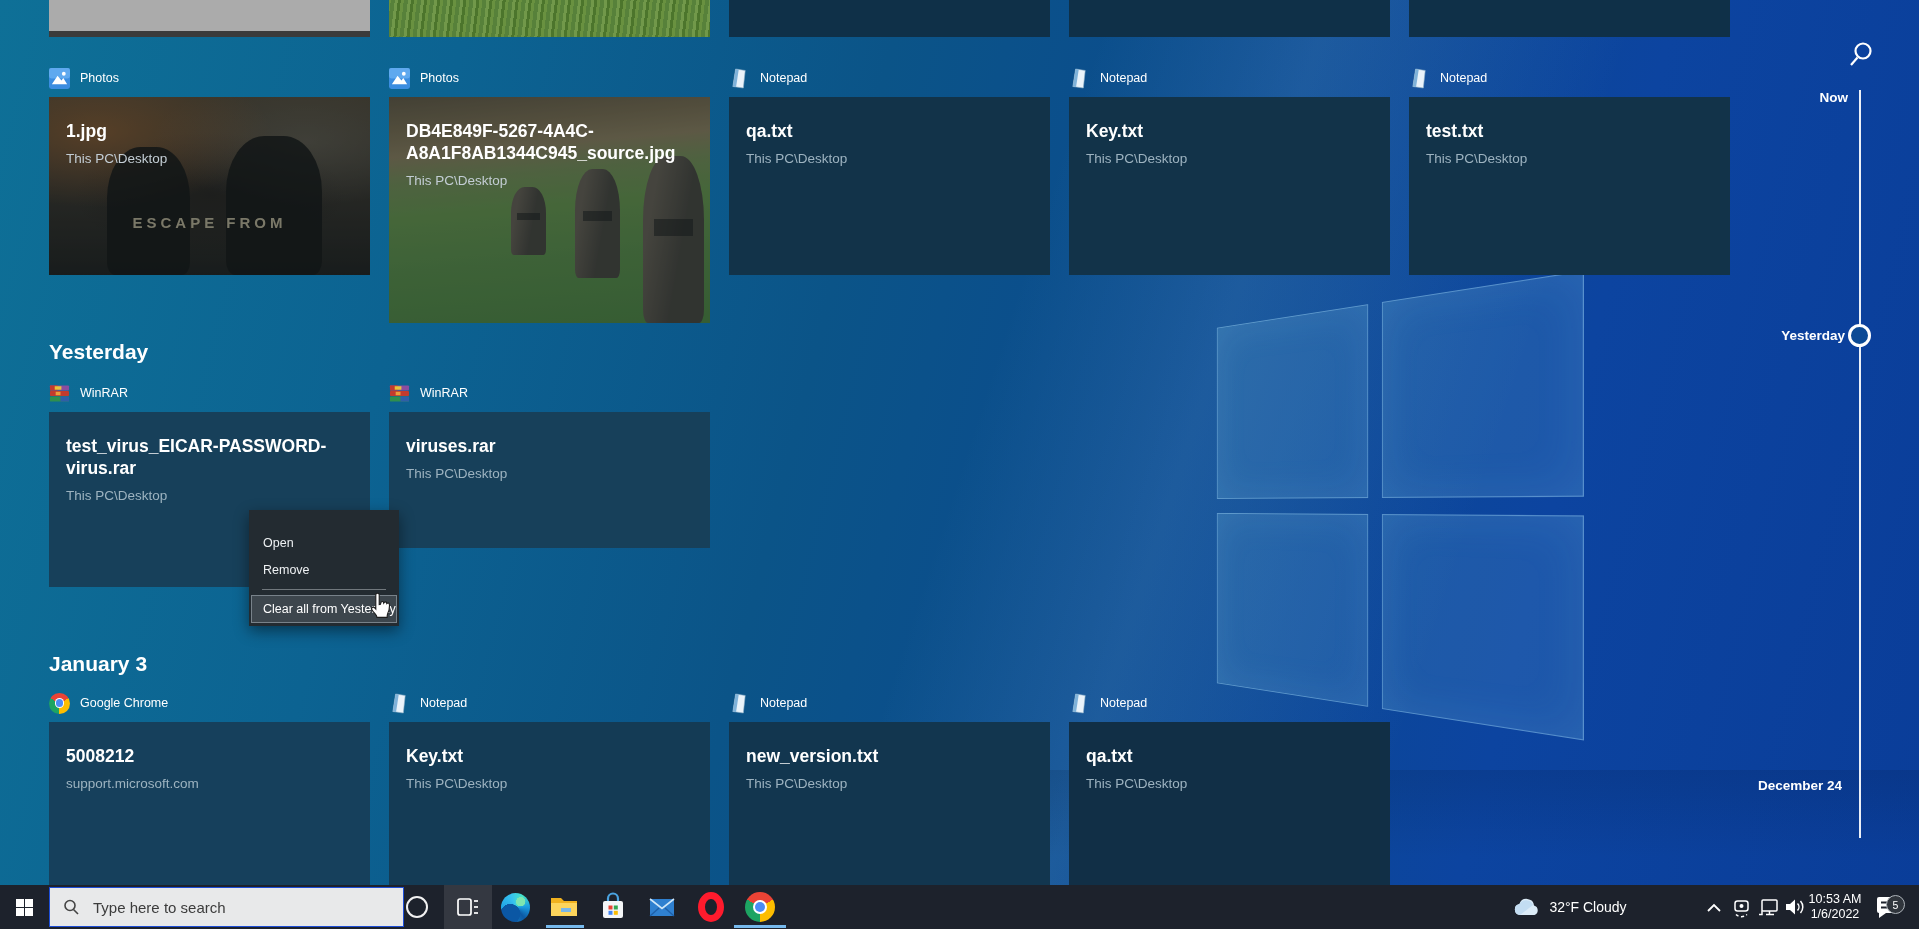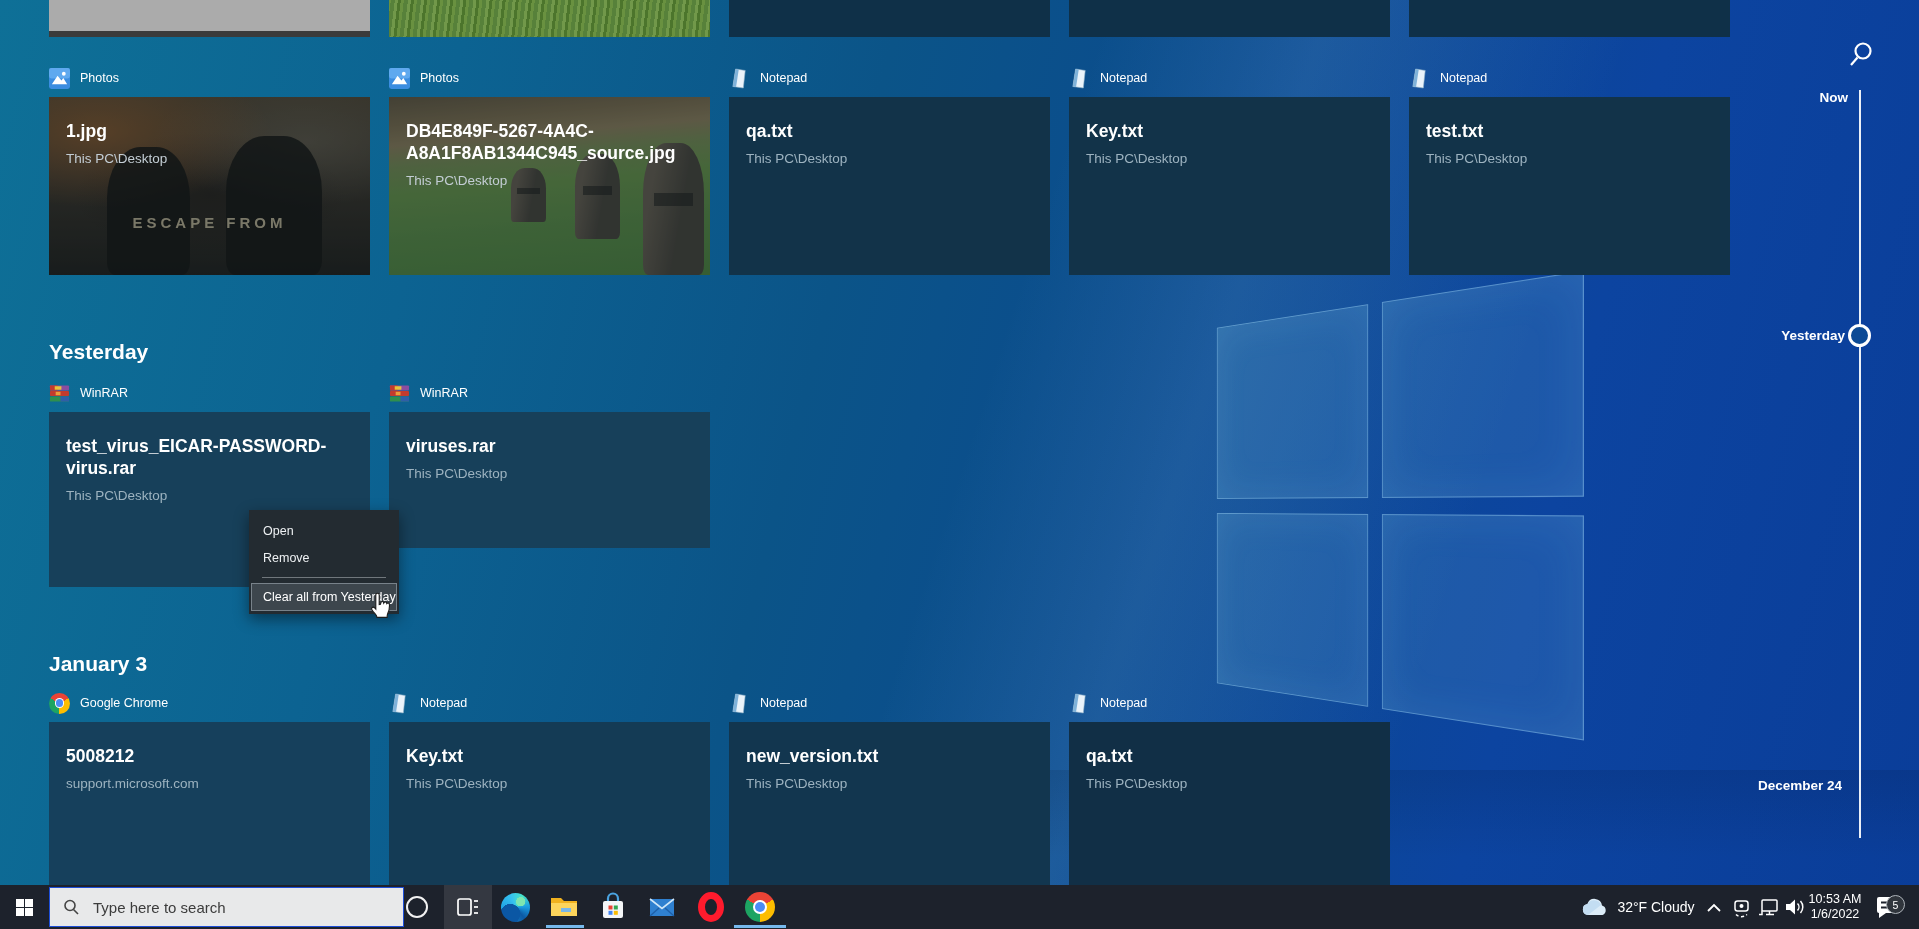--- a/index.html
+++ b/index.html
@@ -43,21 +43,21 @@
   .moai:after{content:"";position:absolute;left:18%;top:38%;width:64%;height:10%;background:rgba(30,26,20,.55);}
   
   .art-grass{background:
       repeating-linear-gradient(97deg,#4c752c 0 3px,#699140 3px 6px,#57813a 6px 10px,#71984a 10px 13px),
       #5d8a3c;}
   .art-graywin{background:#ababab;}
   .art-graywin:after{content:"";position:absolute;left:0;right:0;bottom:0;height:6px;background:#3b3b3b;}
   .sec-head{position:absolute;color:#fff;font-size:21px;font-weight:700;}
   
   .cmenu{position:absolute;left:249px;top:510px;width:150px;background:#232b31;z-index:60;
-         box-shadow:0 5px 14px rgba(0,0,0,.45);padding:7px 0 3px;}
+         box-shadow:0 5px 14px rgba(0,0,0,.45);padding:19px 0 3px;}
   .cmenu-item{height:27px;display:flex;align-items:center;padding-left:14px;color:#eef1f3;font-size:12.5px;cursor:pointer;}
   .cmenu-sep{height:1px;background:#9aa0a4;opacity:.65;margin:6px 13px 5px;}
   .cmenu-hi{margin:0 2px;height:26px;display:flex;align-items:center;padding-left:11px;
             background:#3d464d;border:1px solid #78828a;color:#fff;font-size:12.5px;cursor:pointer;}
   
   .tl-line{position:absolute;left:1859px;top:90px;width:2px;height:748px;background:rgba(255,255,255,.92);}
   .tl-label{position:absolute;color:#fff;font-size:13.5px;font-weight:700;cursor:pointer;}
   .tl-ring{position:absolute;left:1848px;top:324px;width:17px;height:17px;border:3px solid #fff;
            border-radius:50%;background:#0c4a95;cursor:pointer;}
   .tl-search{position:absolute;left:1845px;top:39px;width:32px;height:32px;cursor:pointer;}
@@ -148,21 +148,21 @@
   <div class="tile" style="left:389px;top:66px">
     <div class="tile-head">
       <svg class="app-ico" viewBox="0 0 22 22">
           <rect width="22" height="22" rx="2.5" fill="#3b8de0"></rect>
           <rect width="22" height="11" rx="2.5" fill="#5fa9ef"></rect>
           <polygon points="3,17 9,8 13,13 15,10.5 19,17" fill="#fff"></polygon>
           <circle cx="15.5" cy="6" r="2" fill="#fff"></circle>
         </svg>
       <span class="app-label">Photos</span>
     </div>
-    <div class="tile-body photo" style="height:178px">
+    <div class="tile-body photo" style="height:226px">
       <div class="art art-moai">
         <div class="moai" style="left:38%;top:40%;width:11%;height:30%"></div>
         <div class="moai" style="left:58%;top:32%;width:14%;height:48%"></div>
         <div class="moai" style="left:79%;top:26%;width:19%;height:74%"></div>
       </div>
       <div class="art-dim"></div>
       <div class="t-title">DB4E849F-5267-4A4C-A8A1F8AB1344C945_source.jpg</div>
       <div class="t-sub">This PC\Desktop</div>
     </div>
   </div>
@@ -385,21 +385,21 @@
       <span class="opera-ico" style="width:26px;height:30px;display:block"></span>
     </div>
     <div class="tb-btn" style="left:736px;width:48px">
       <span class="chrome-ico" style="width:30px;height:30px;display:block">
           <i></i>
         </span>
     </div>
     <div class="underline" style="left:546px;width:38px"></div>
     <div class="underline" style="left:734px;width:52px"></div>
 
-    <div class="tb-btn" style="left:1576px;width:124px;gap:8px">
+    <div class="tb-btn" style="left:1508px;width:124px;gap:8px">
       <svg width="28" height="20" viewBox="0 0 28 20">
         <path d="M7 18a5.5 5.5 0 0 1-.6-10.9A7.5 7.5 0 0 1 21 8.5 5 5 0 0 1 21.5 18z" fill="#dcecf8"></path>
         <path d="M7 18a5.5 5.5 0 0 1-.6-10.9A7.5 7.5 0 0 1 20 8l-13 10z" fill="#c3ddf2"></path>
       </svg>
       <span class="tray-text">32°F Cloudy</span>
     </div>
     <div class="tb-btn" style="left:1701px;width:26px">
       <svg width="14" height="9" viewBox="0 0 14 9">
           <path d="M1 8l6-6 6 6" stroke="#fff" stroke-width="1.8" fill="none"></path>
         </svg>

